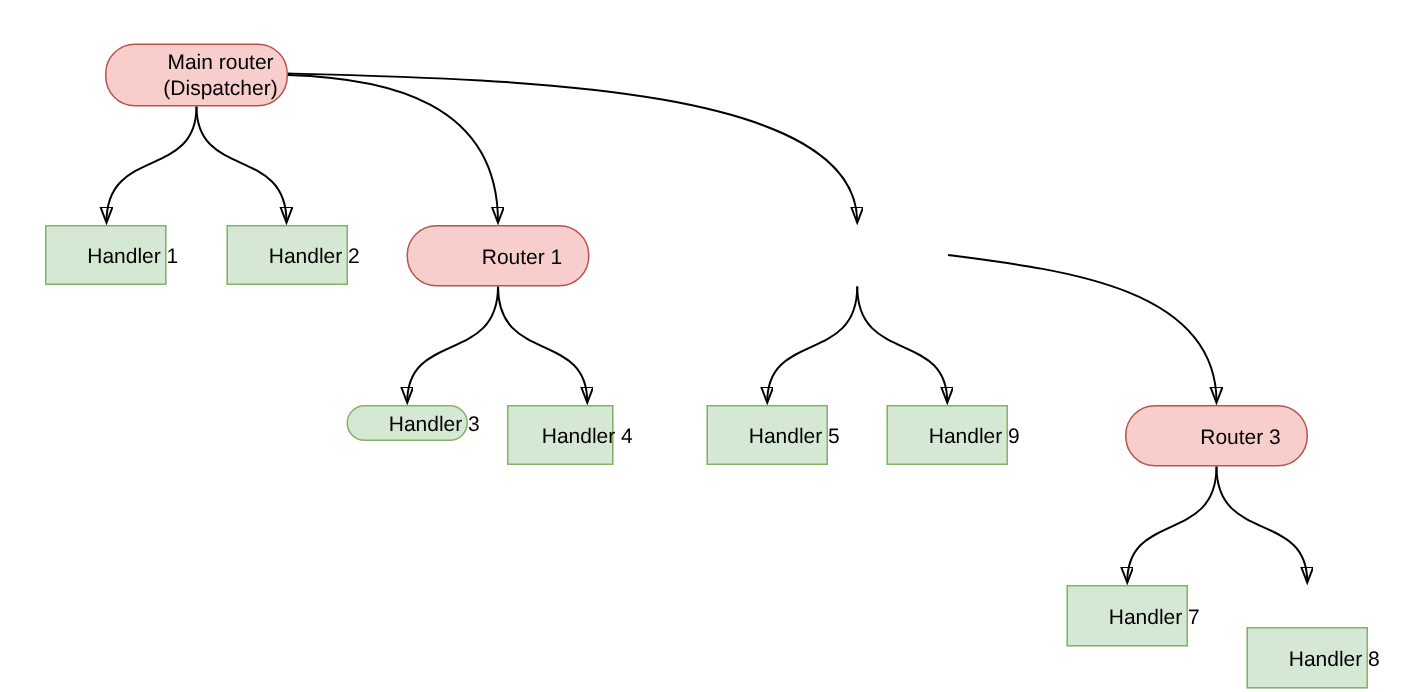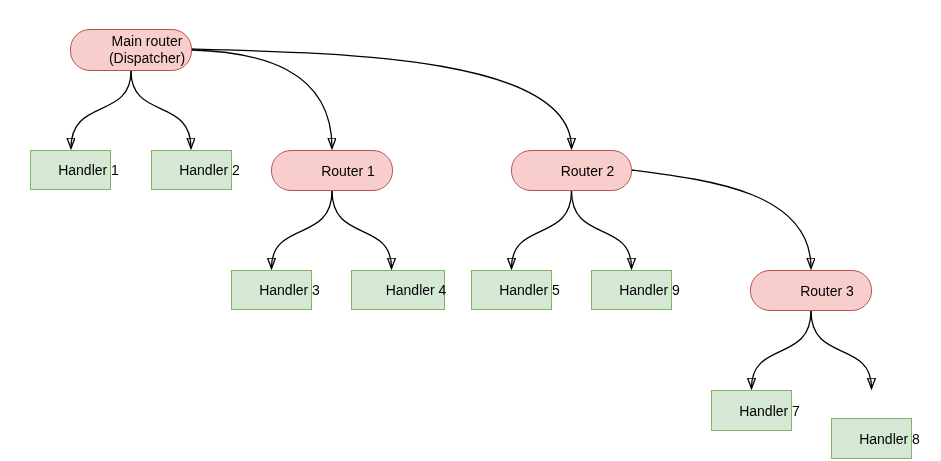--- a/index.html
+++ b/index.html
@@ -74,29 +74,26 @@
   </div>
 
   <div class="node handler" style="left:151px; top:150px; width:81px; height:40px;">
     <span>Handler 2</span>
   </div>
 
   <div class="node router" style="left:271px; top:150px; width:122px; height:41px;align-items:center;">
     <span>Router 1</span>
   </div>
 
-  <div class="node router" style="left:511px; top:150px; width:121px; height:41px;">
-    <span>Router 2</span>
-  </div>
 
-  <div class="node handler" style="left:231px; top:270px; width:81px; height:40px;">
+  <div class="node handler" style="left:231px; top:270px; width:81px; height:24px;border-radius:15px;">
     <span>Handler 3</span>
   </div>
 
-  <div class="node handler" style="left:351px; top:270px; width:94px; height:40px;">
+  <div class="node handler" style="left:338px; top:270px; width:71px; height:40px;">
     <span>Handler 4</span>
   </div>
 
   <div class="node handler" style="left:471px; top:270px; width:81px; height:40px;">
     <span>Handler 5</span>
   </div>
 
   <div class="node handler" style="left:591px; top:270px; width:81px; height:40px;">
     <span>Handler 9</span>
   </div>

